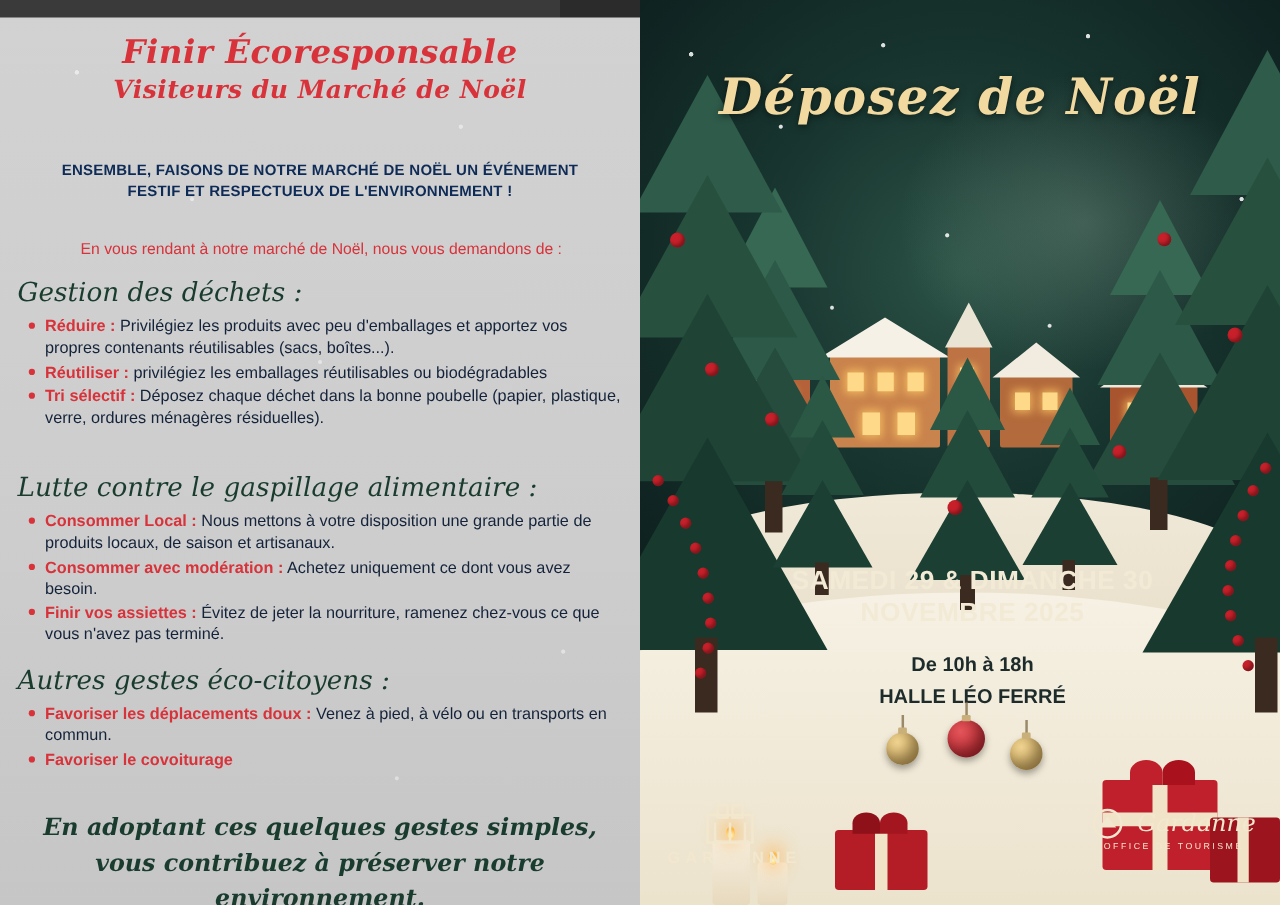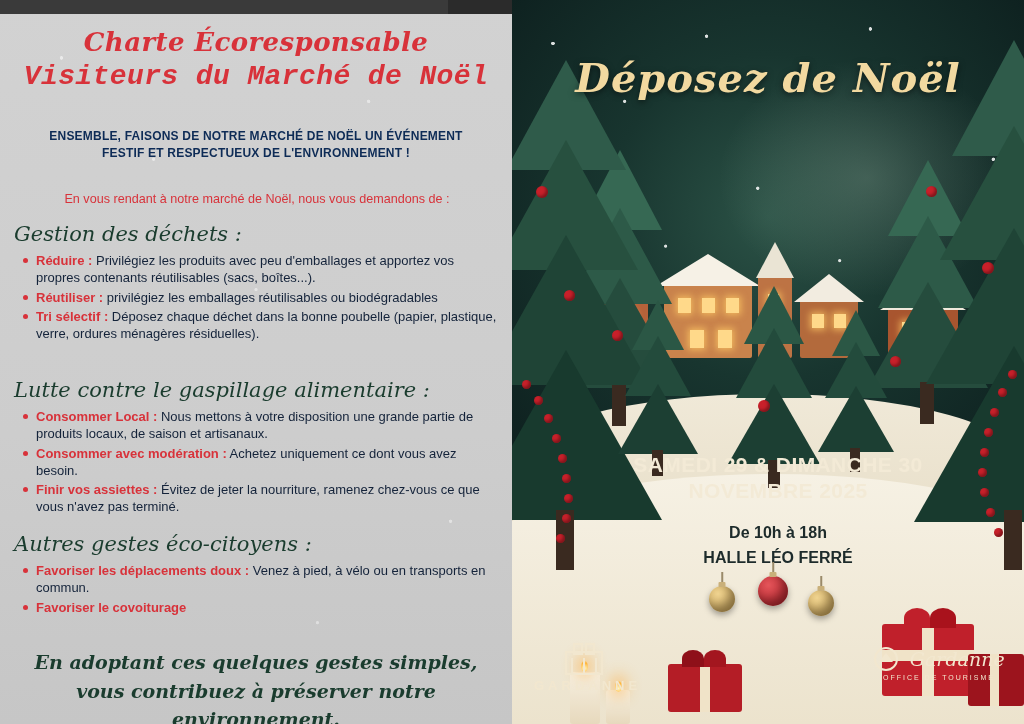--- a/index.html
+++ b/index.html
@@ -26,21 +26,21 @@
   .topbar{position:absolute;left:0;top:0;width:448px;height:14px;background:#3a3a3a;}
   .topbar-right{position:absolute;left:448px;top:0;width:64px;height:14px;background:#2b2b2b;}
 
   .script{
     font-family:"DejaVu Serif", serif;
     font-style:italic;
     font-weight:700;
   }
   .title-block{position:absolute;left:0;top:26px;width:512px;text-align:center;}
   .title-l1{font-size:26px;color:#d8323a;letter-spacing:.4px;line-height:1.25;}
-  .title-l2{font-size:28px;color:#d8323a;letter-spacing:.4px;line-height:1.25;font-family:Liberation Mono, monospace;}
+  .title-l2{font-size:20px;color:#d8323a;letter-spacing:.4px;line-height:1.25;}
 
   .intro{
     position:absolute;left:30px;top:128px;width:452px;text-align:center;
     color:#0d2b56;font-weight:bold;font-size:12px;line-height:1.45;letter-spacing:.2px;
   }
   .subintro{
     position:absolute;left:24px;top:192px;width:466px;text-align:center;
     color:#d8323a;font-size:12.6px;
   }
 
@@ -149,21 +149,21 @@
 </head>
 <body>
 
 <div class="page">
 
   <div class="left">
     <div class="topbar"></div>
     <div class="topbar-right"></div>
 
     <div class="title-block">
-      <div class="script title-l1">Charte Écoresponsable</div>
+      <div class="script title-l1">Finir Écoresponsable</div>
       <div class="script title-l2">Visiteurs du Marché de Noël</div>
     </div>
 
     <div class="intro">ENSEMBLE, FAISONS DE NOTRE MARCHÉ DE NOËL UN ÉVÉNEMENT FESTIF ET RESPECTUEUX DE L'ENVIRONNEMENT !</div>
     <div class="subintro">En vous rendant à notre marché de Noël, nous vous demandons de :</div>
 
     <div class="section" style="top:222px;">
       <div class="sec-head">Gestion des déchets :</div>
       <ul class="items">
         <li><span class="lead">Réduire :</span><span> Privilégiez les produits avec peu d'emballages et apportez vos propres contenants réutilisables (sacs, boîtes...).</span></li>

